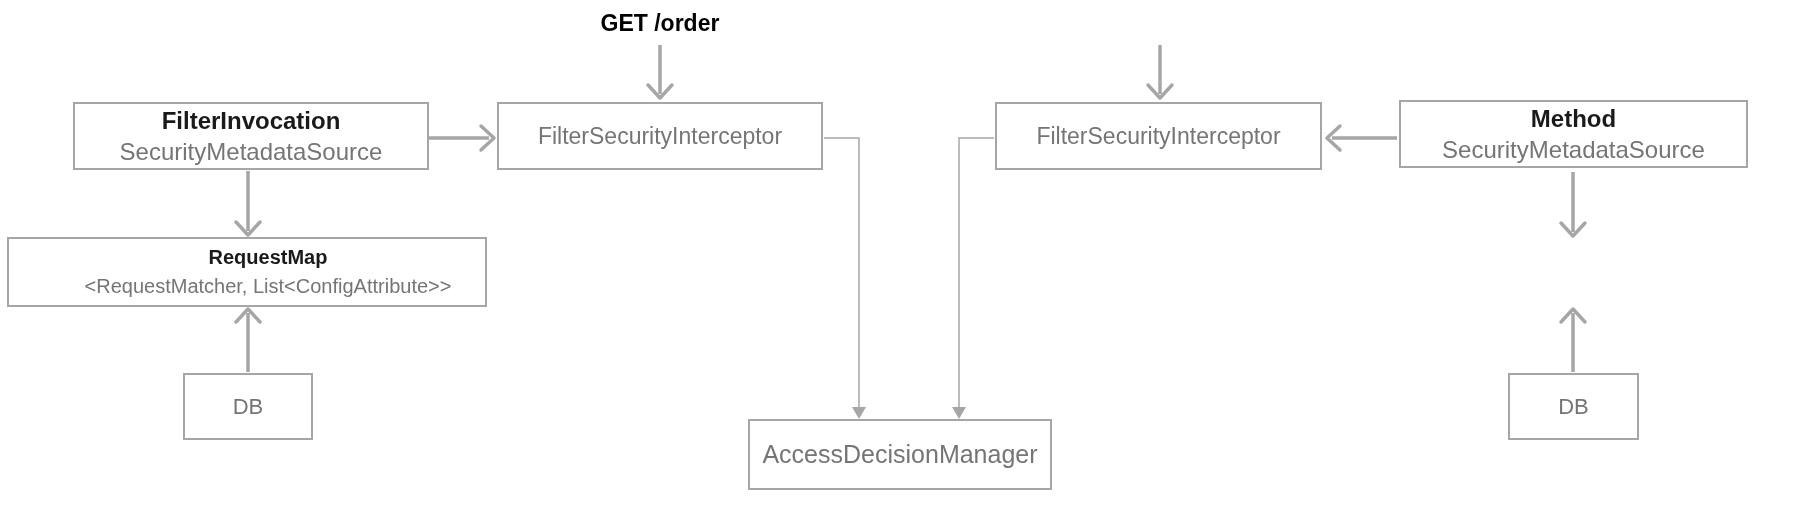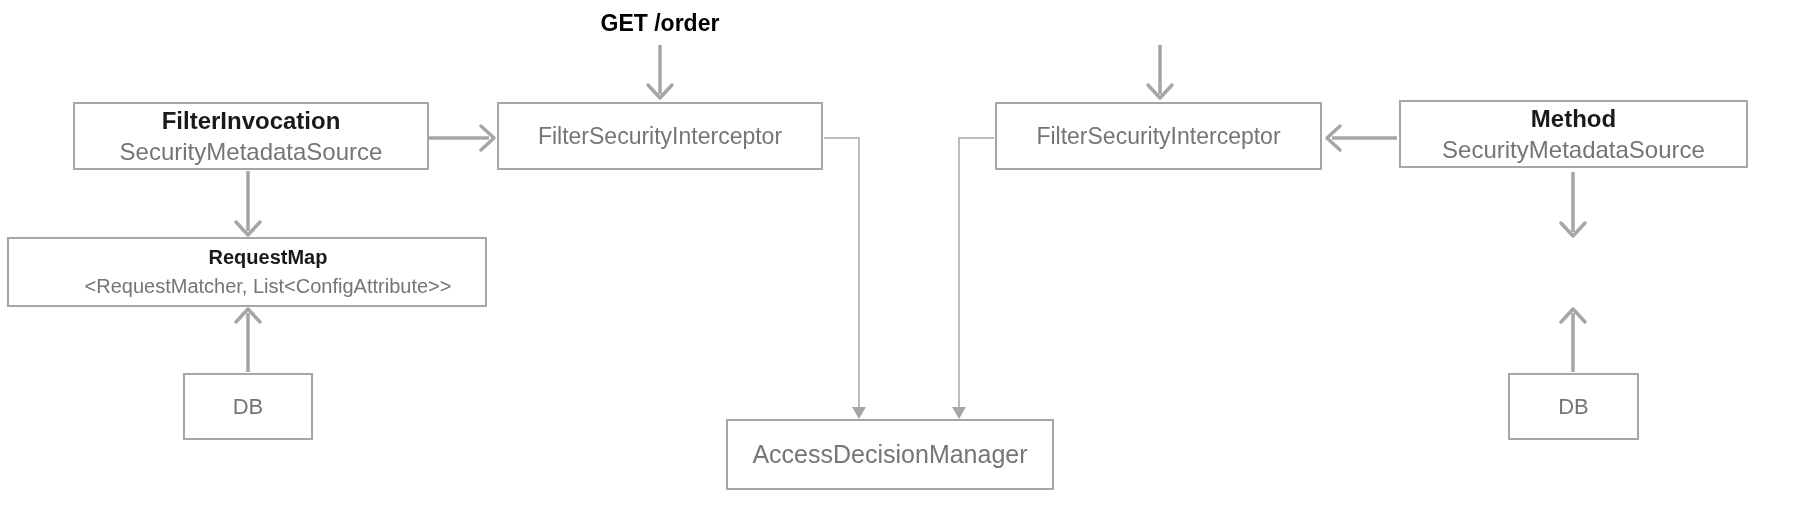--- a/index.html
+++ b/index.html
@@ -133,17 +133,17 @@
 
 
   <div class="node n-db" style="left:183px;top:373px;width:130px;height:67px;">
     <div class="title">DB</div>
   </div>
 
   <div class="node n-db" style="left:1508px;top:373px;width:131px;height:67px;">
     <div class="title">DB</div>
   </div>
 
-  <div class="node n-adm" style="left:726px;top:419px;width:328px;height:71px;">
+  <div class="node n-adm" style="left:748px;top:419px;width:304px;height:71px;">
     <div class="title">AccessDecisionManager</div>
   </div>
 
 </div>
 
 </body></html>

